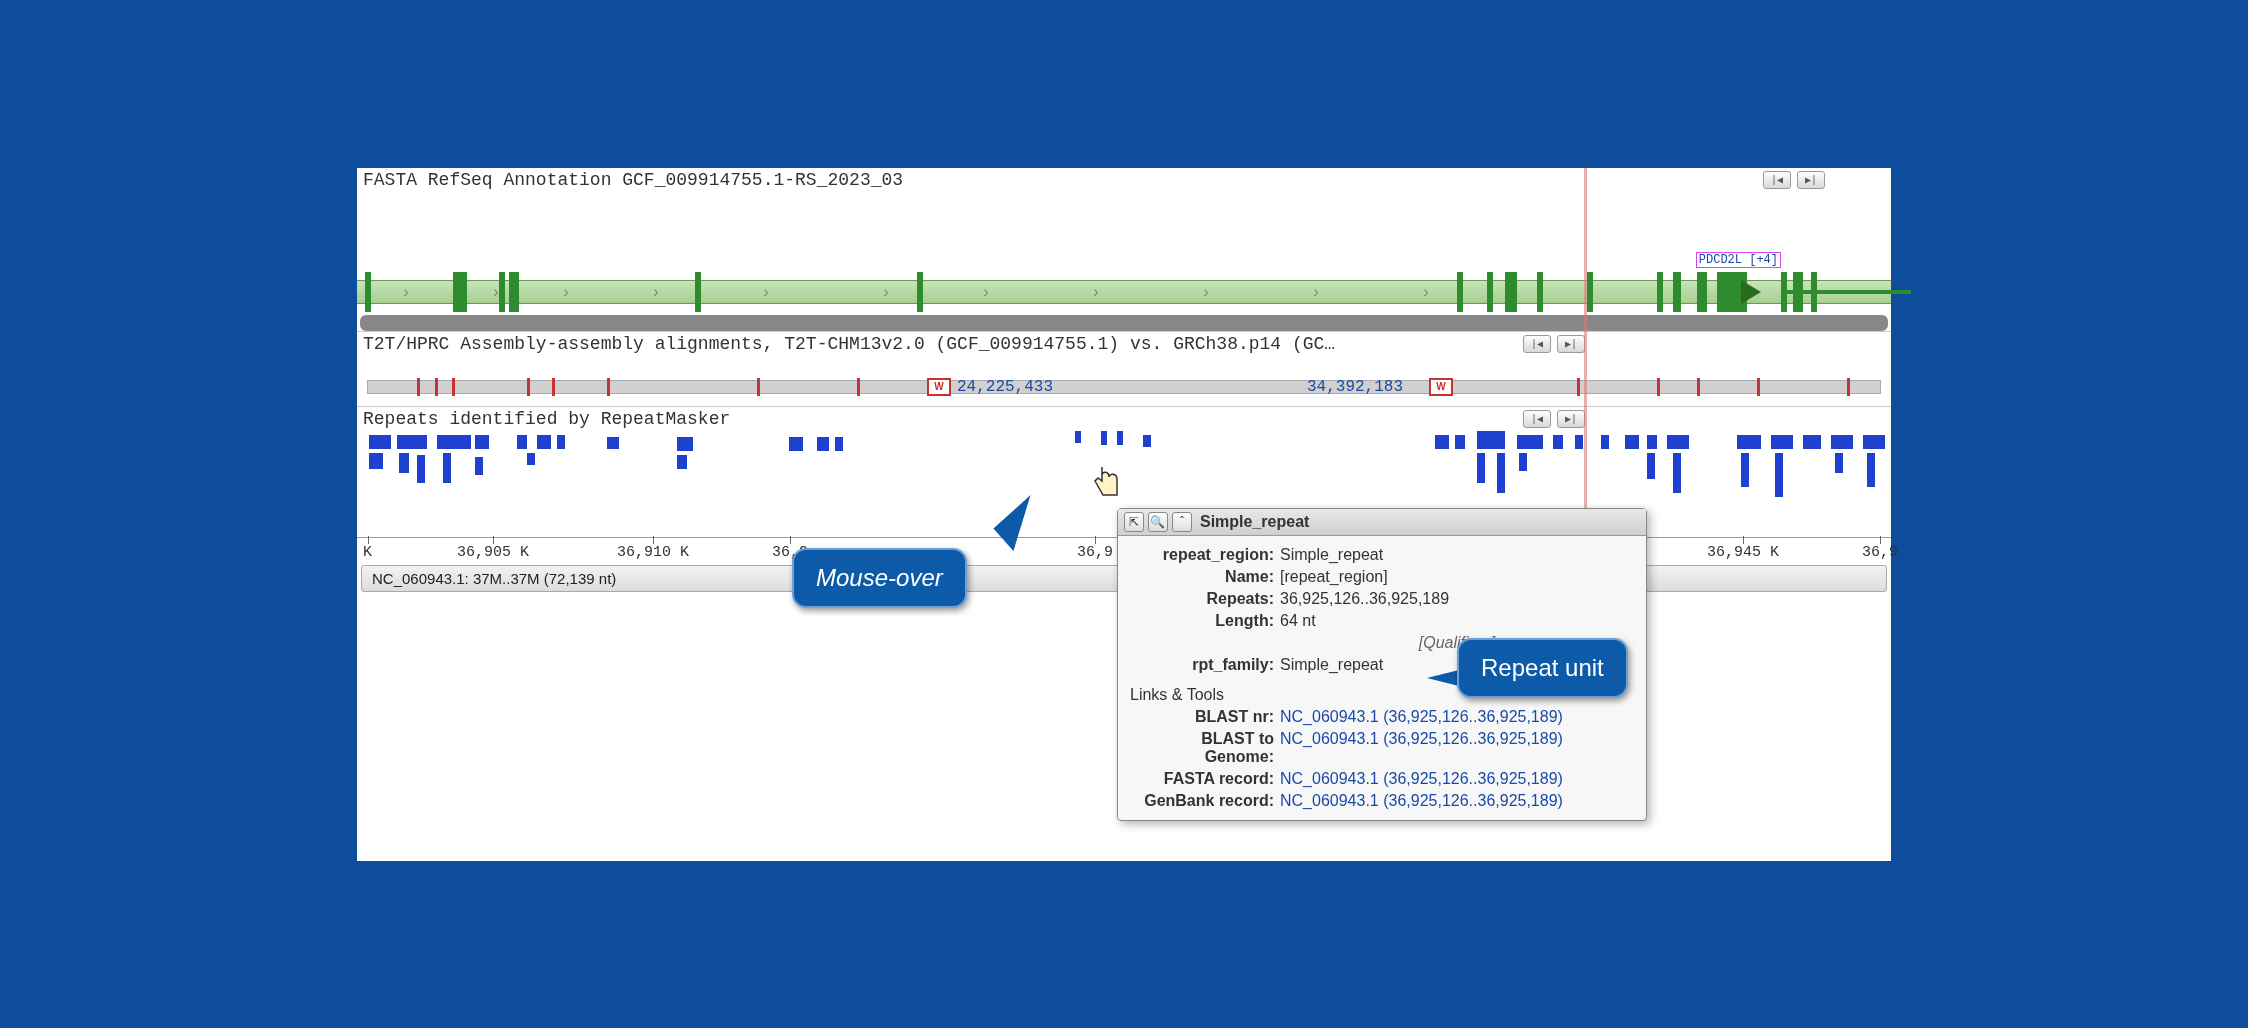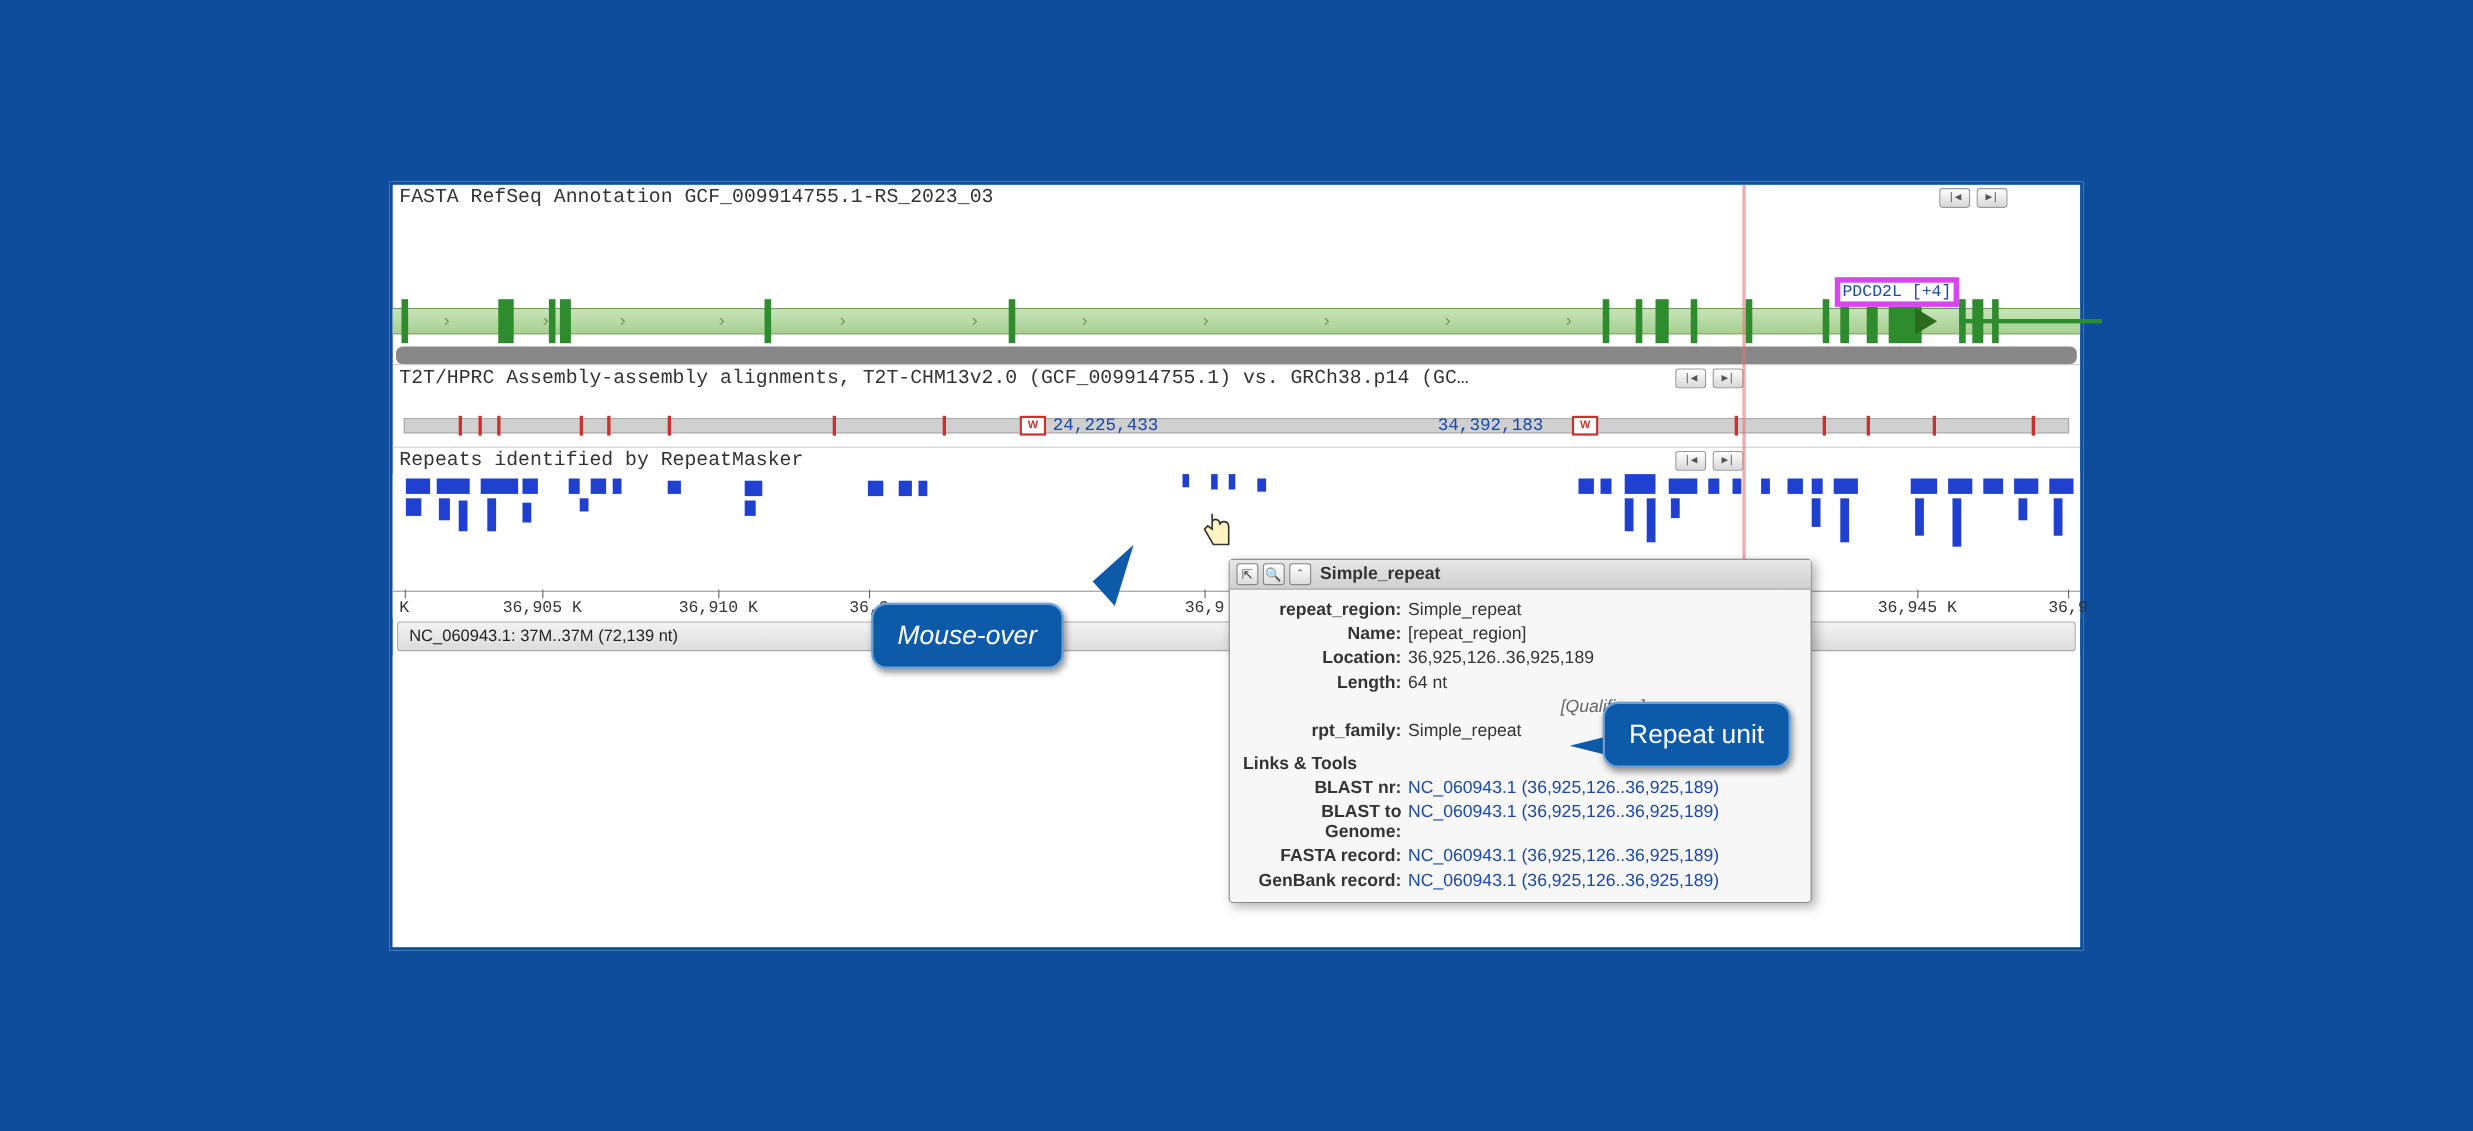--- a/index.html
+++ b/index.html
@@ -52,22 +52,22 @@
     border-top:12px solid transparent; border-bottom:12px solid transparent;
   }
   .chevron {
     position:absolute; top:88px; height:24px; width:18px;
     display:flex; align-items:center; justify-content:center;
     color:#6a9b52; font-size:16px;
   }
   .exon { position:absolute; top:80px; height:40px; background:#2e8b2e; }
   .pdcd-label {
     position:absolute; right:110px; top:60px;
-    font-family:"Courier New",monospace; font-size:15px; color:#1a4aa8;
-    background:#fff; padding:0 2px; border:5px solid #d946ef;
+    font-family:"Courier New",monospace; font-size:12px; color:#1a4aa8;
+    background:#fff; padding:0 2px; border:1px solid #d946ef;
   }
   .pdcd-tick {
     position:absolute; right:20px; top:80px; width:90px; height:40px;
   }
   .pdcd-tick .ex { position:absolute; background:#2e8b2e; height:40px; top:0; }
   .pdcd-tick .ln { position:absolute; background:#2e8b2e; height:4px; top:18px; left:0; right:-40px; }
   .gray-strip { height:16px; background:#888; margin:3px 3px 0 3px; border-radius:6px; }
 
   .align-body { height:50px; position:relative; }
   .align-bar { position:absolute; left:10px; right:10px; top:24px; height:14px; background:#d0d0d0; border:1px solid #aaa; }
@@ -111,21 +111,21 @@
     display:flex; align-items:center; justify-content:center;
     font-size:12px; color:#333;
   }
   .tt-title { font-weight:bold; font-size:16px; margin-left:4px; color:#333; }
   .tt-body { padding:8px 12px; font-size:16px; color:#333; }
   .tt-row { display:flex; padding:2px 0; }
   .tt-row .k { width:150px; text-align:right; font-weight:bold; padding-right:6px; }
   .tt-row .v { flex:1; }
   .tt-row .v a { color:#1a4aa8; text-decoration:none; }
   .tt-qual { text-align:center; color:#666; font-style:italic; }
-  .tt-section { font-weight:bold; margin-top:10px; margin-bottom:2px; color:#333; }
+  .tt-section { font-weight:normal; margin-top:10px; margin-bottom:2px; color:#333; }
 
   .callout {
     position:absolute; background:#0d5ba8;
     border:2px solid #6aa0d8; border-radius:14px;
     color:#fff; font-size:24px; padding:14px 22px;
     box-shadow:2px 3px 6px rgba(0,0,0,0.4);
     z-index:60;
   }
   .callout.mo { left:435px; top:380px;font-style:italic; }
   .callout.ru { left:1100px; top:470px; }
@@ -348,21 +348,21 @@
     <div class="tt-body">
       <div class="tt-row">
           <div class="k">repeat_region:</div>
           <div class="v">Simple_repeat</div>
         </div>
       <div class="tt-row">
           <div class="k">Name:</div>
           <div class="v">[repeat_region]</div>
         </div>
       <div class="tt-row">
-          <div class="k">Location:</div>
+          <div class="k">Repeats:</div>
           <div class="v">36,925,126..36,925,189</div>
         </div>
       <div class="tt-row">
           <div class="k">Length:</div>
           <div class="v">64 nt</div>
         </div>
       <div class="tt-row">
           <div class="k"></div>
           <div class="v tt-qual">[Qualifiers]</div>
         </div>

